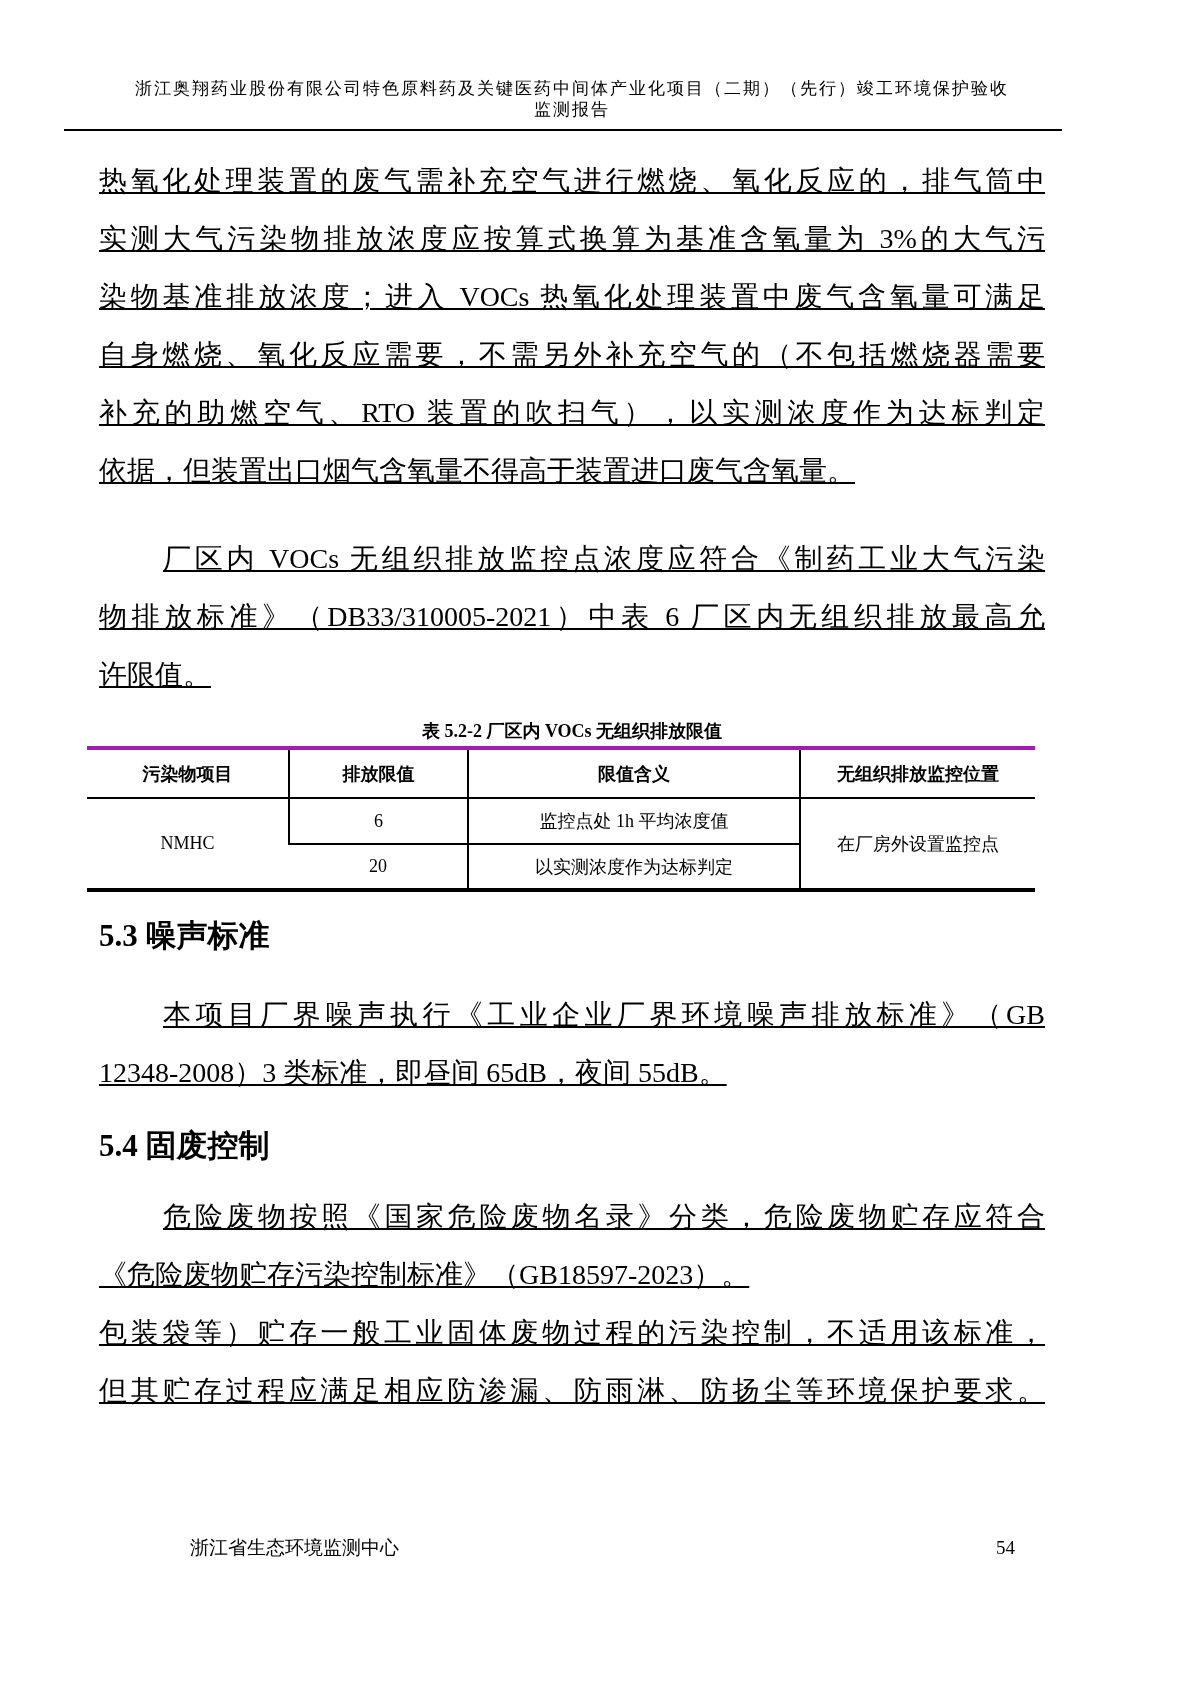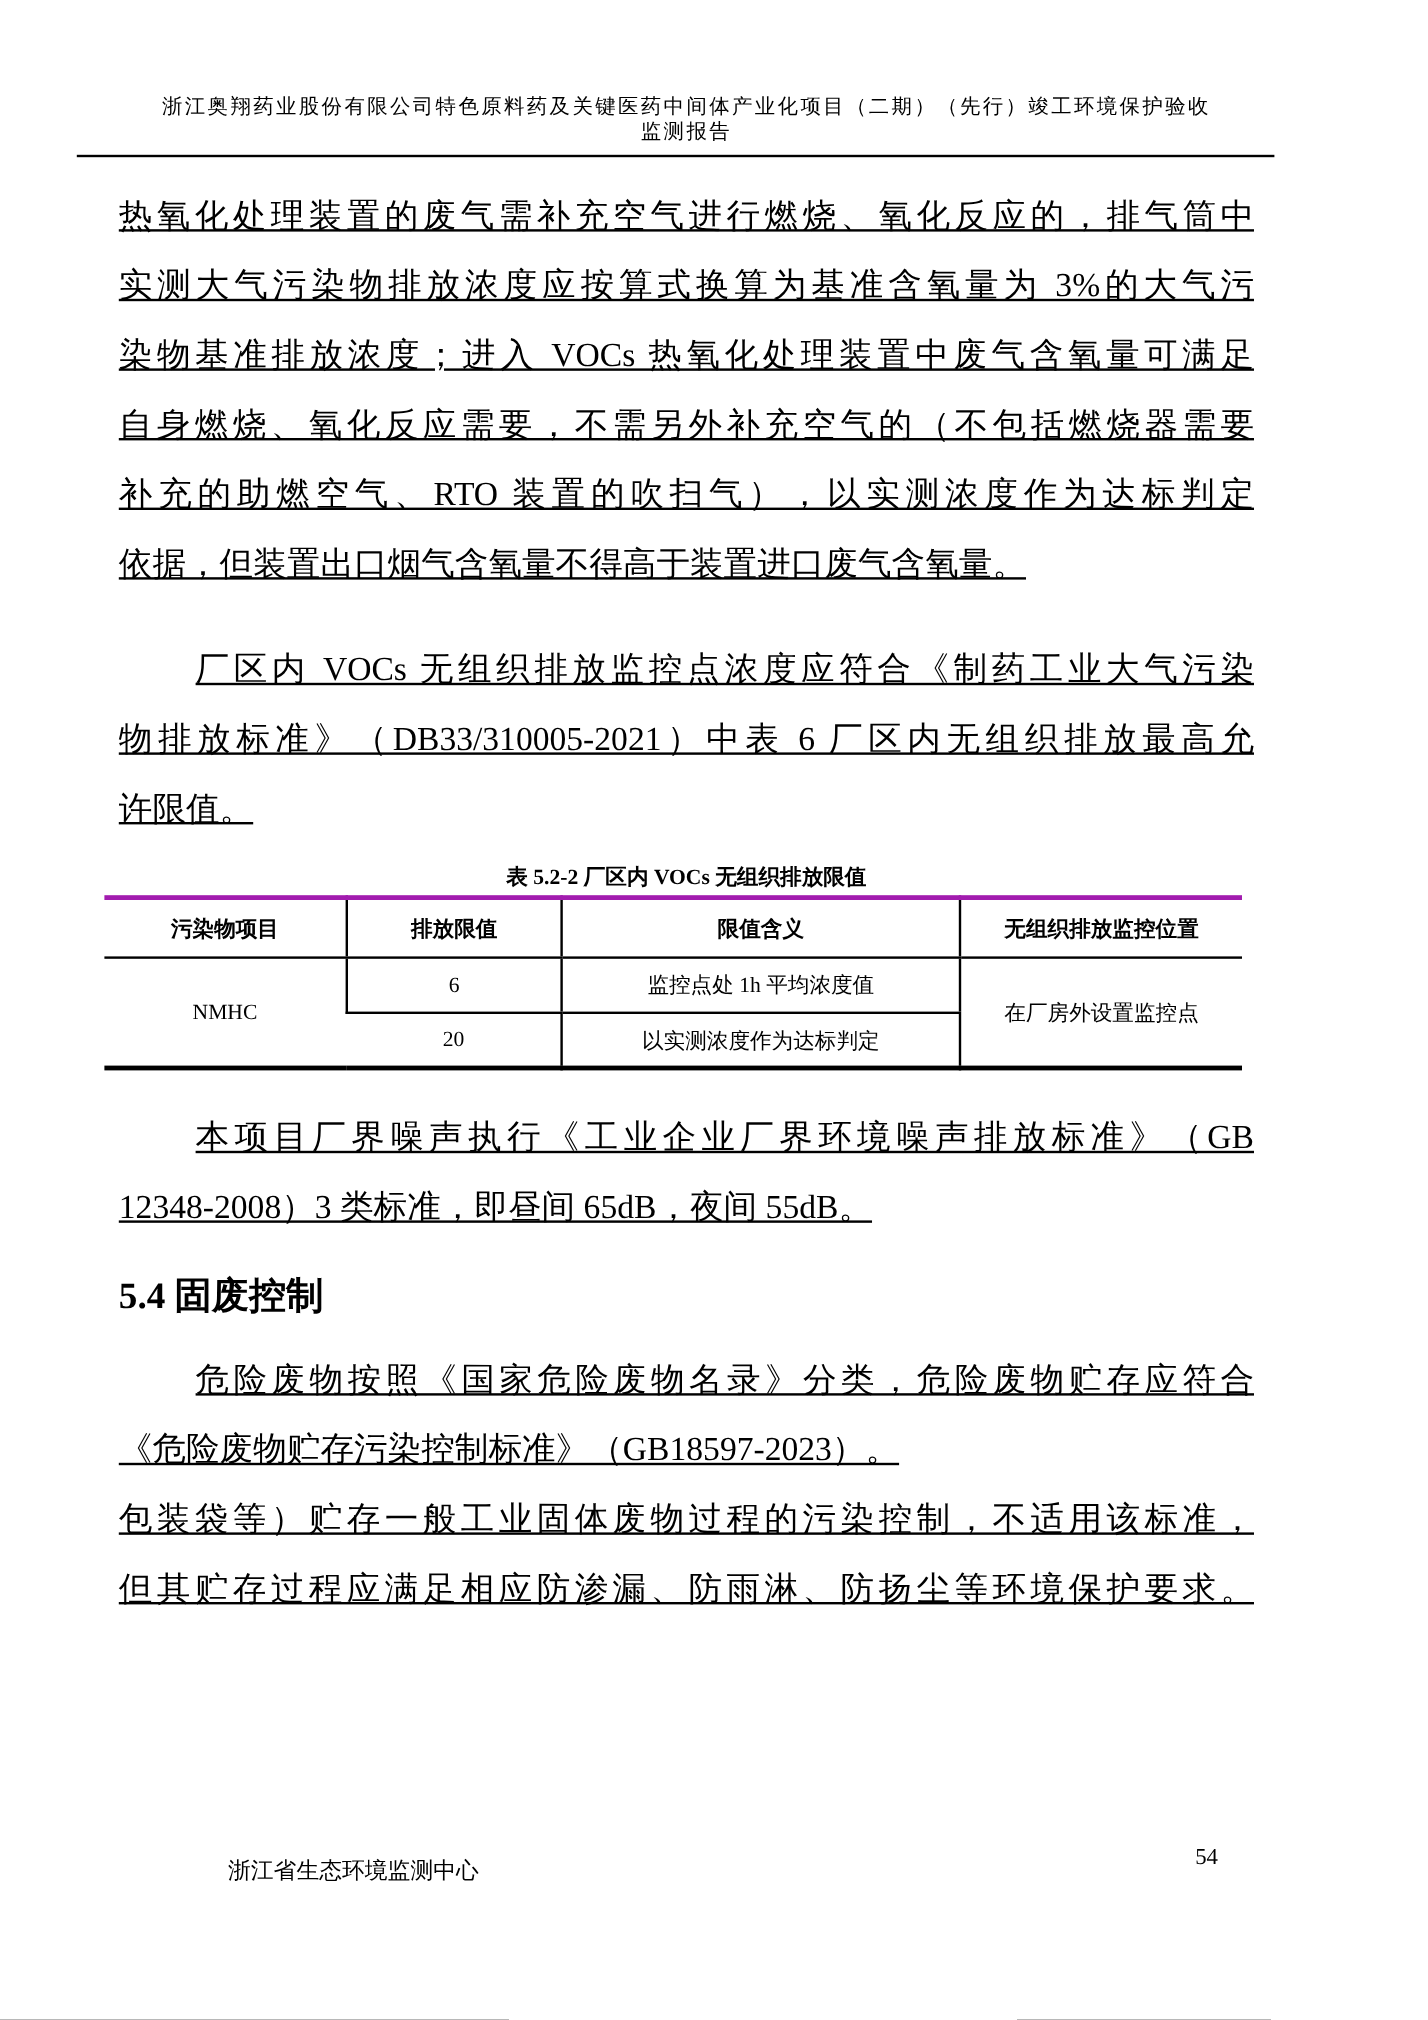--- a/index.html
+++ b/index.html
@@ -90,21 +90,21 @@
     position: absolute;
     left: 165px;
     right: 145px;
     top: 1536px;
     font-size: 19px;
     line-height: 24px;
   }
   .doc-footer .footer-left {
     position: absolute;
     left: 25px;
-    top: 12px;
+    top: 0;
   }
   .doc-footer .footer-page {
     position: absolute;
     left: 0; right: 30px;
     text-align: right;
     top: 0;
   }
 </style>
 </head>
 <body>
@@ -158,20 +158,21 @@
           <td class="cell-inner">监控点处 1h 平均浓度值</td>
           <td rowspan="2">在厂房外设置监控点</td>
         </tr>
         <tr class="row-2">
           <td>20</td>
           <td>以实测浓度作为达标判定</td>
         </tr>
       </tbody>
     </table>
 
+    <div class="section-heading">5.3 噪声标准</div>
 
     <div class="after-heading">
       <div class="line indent">本项目厂界噪声执行《工业企业厂界环境噪声排放标准》（GB</div>
       <div class="line line-last">12348-2008）3 类标准，即昼间 65dB，夜间 55dB。</div>
     </div>
 
     <div class="section-heading">5.4 固废控制</div>
 
     <div class="s54-p1 after-heading">
       <div class="line indent">危险废物按照《国家危险废物名录》分类，危险废物贮存应符合</div>

